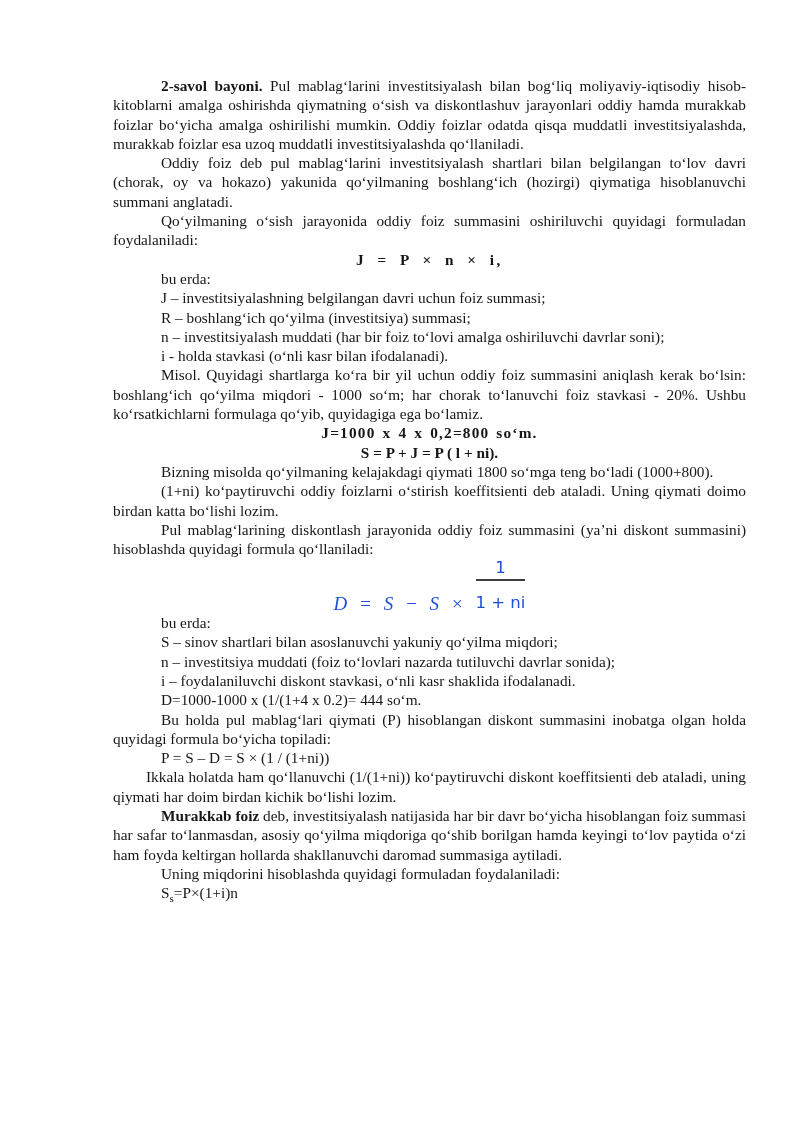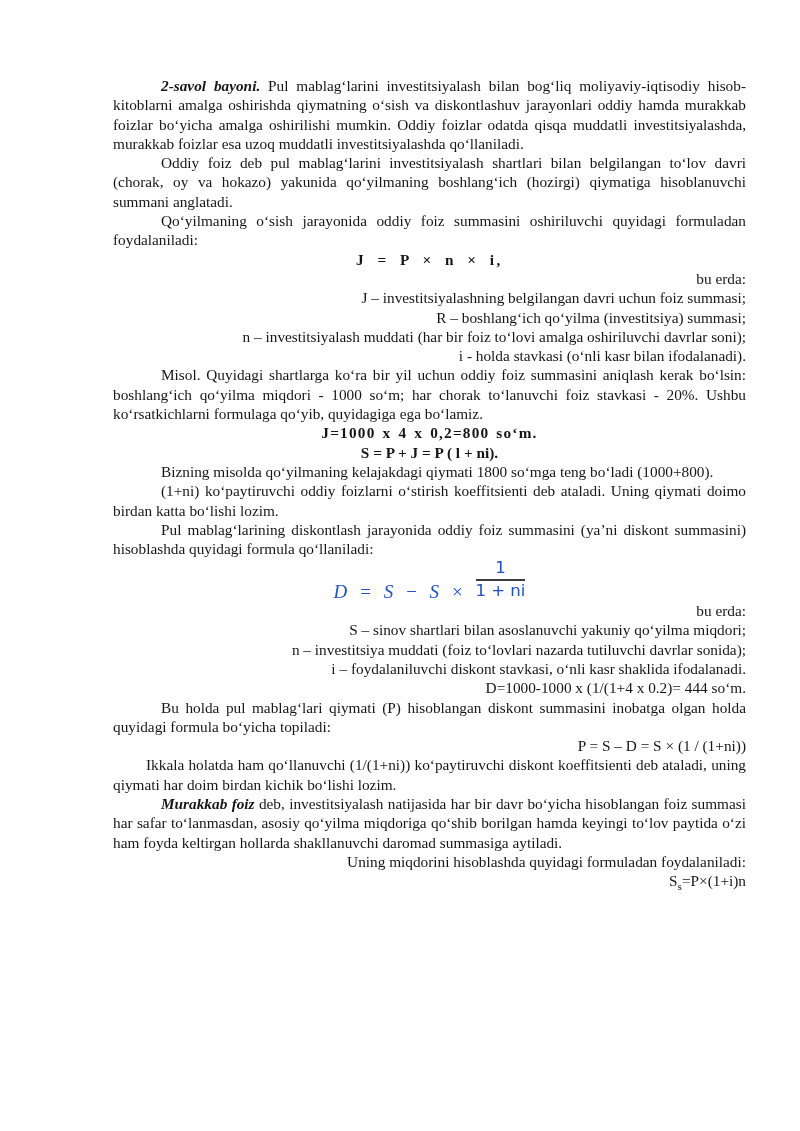--- a/index.html
+++ b/index.html
@@ -16,41 +16,41 @@
     position:absolute;
     left:113px;top:76px;width:633px;
     font-size:15.3px;
     line-height:19.3px;
     text-align:justify;
   }
   .textblock p{margin:0;padding:0;}
   p.para{text-align:justify;text-indent:48px;}
   p.jl{text-align-last:justify;}
   p.indent-sm{text-indent:33px;}
-  p.line{text-align:right;text-indent:48px;}
+  p.line{text-align:left;text-indent:48px;}
   p.center{text-align:center;text-indent:0;font-weight:bold;}
   p.wide{letter-spacing:2.5px;word-spacing:5px;}
   p.med{letter-spacing:1.2px;word-spacing:2px;}
-  b.lead{font-weight:bold;font-style:italic;}
+  b.lead{font-weight:bold;}
   sub.formula-sub{font-size:11px;line-height:0;}
   .formula-frac{
     display:flex;justify-content:center;align-items:flex-end;gap:10px;
     margin:13px 0 11px;color:#1d4ed8;text-indent:0;
   }
   .formula-frac .lhs{
     font-style:italic;font-size:19px;letter-spacing:2px;word-spacing:3px;
     font-family:"Liberation Serif", serif;
   }
   .frac{
     display:inline-block;text-align:center;
     font-family:"DejaVu Sans", sans-serif;
     font-size:16.5px;line-height:1.2;font-style:normal;
   }
   .frac .num{display:block;border-bottom:2px solid #3c3c3c;padding:0 16px 1px;}
-  .frac .den{display:block;padding-top:0;}
+  .frac .den{display:block;padding-top:12px;}
 </style>
 </head>
 <body>
 
 <div class="page">
   <div class="textblock">
       <p class="para"><b class="lead">2-savol bayoni.</b> Pul mablag‘larini investitsiyalash bilan bog‘liq moliyaviy-iqtisodiy hisob-kitoblarni amalga oshirishda qiymatning o‘sish va diskontlashuv jarayonlari oddiy hamda murakkab foizlar bo‘yicha amalga oshirilishi mumkin. Oddiy foizlar odatda qisqa muddatli investitsiyalashda, murakkab foizlar esa uzoq muddatli investitsiyalashda qo‘llaniladi.</p>
       <p class="para">Oddiy foiz deb pul mablag‘larini investitsiyalash shartlari bilan belgilangan to‘lov davri (chorak, oy va hokazo) yakunida qo‘yilmaning boshlang‘ich (hozirgi) qiymatiga hisoblanuvchi summani anglatadi.</p>
       <p class="para">Qo‘yilmaning o‘sish jarayonida oddiy foiz summasini oshiriluvchi quyidagi formuladan foydalaniladi:</p>
       <p class="center wide">J = P × n × i,</p>

